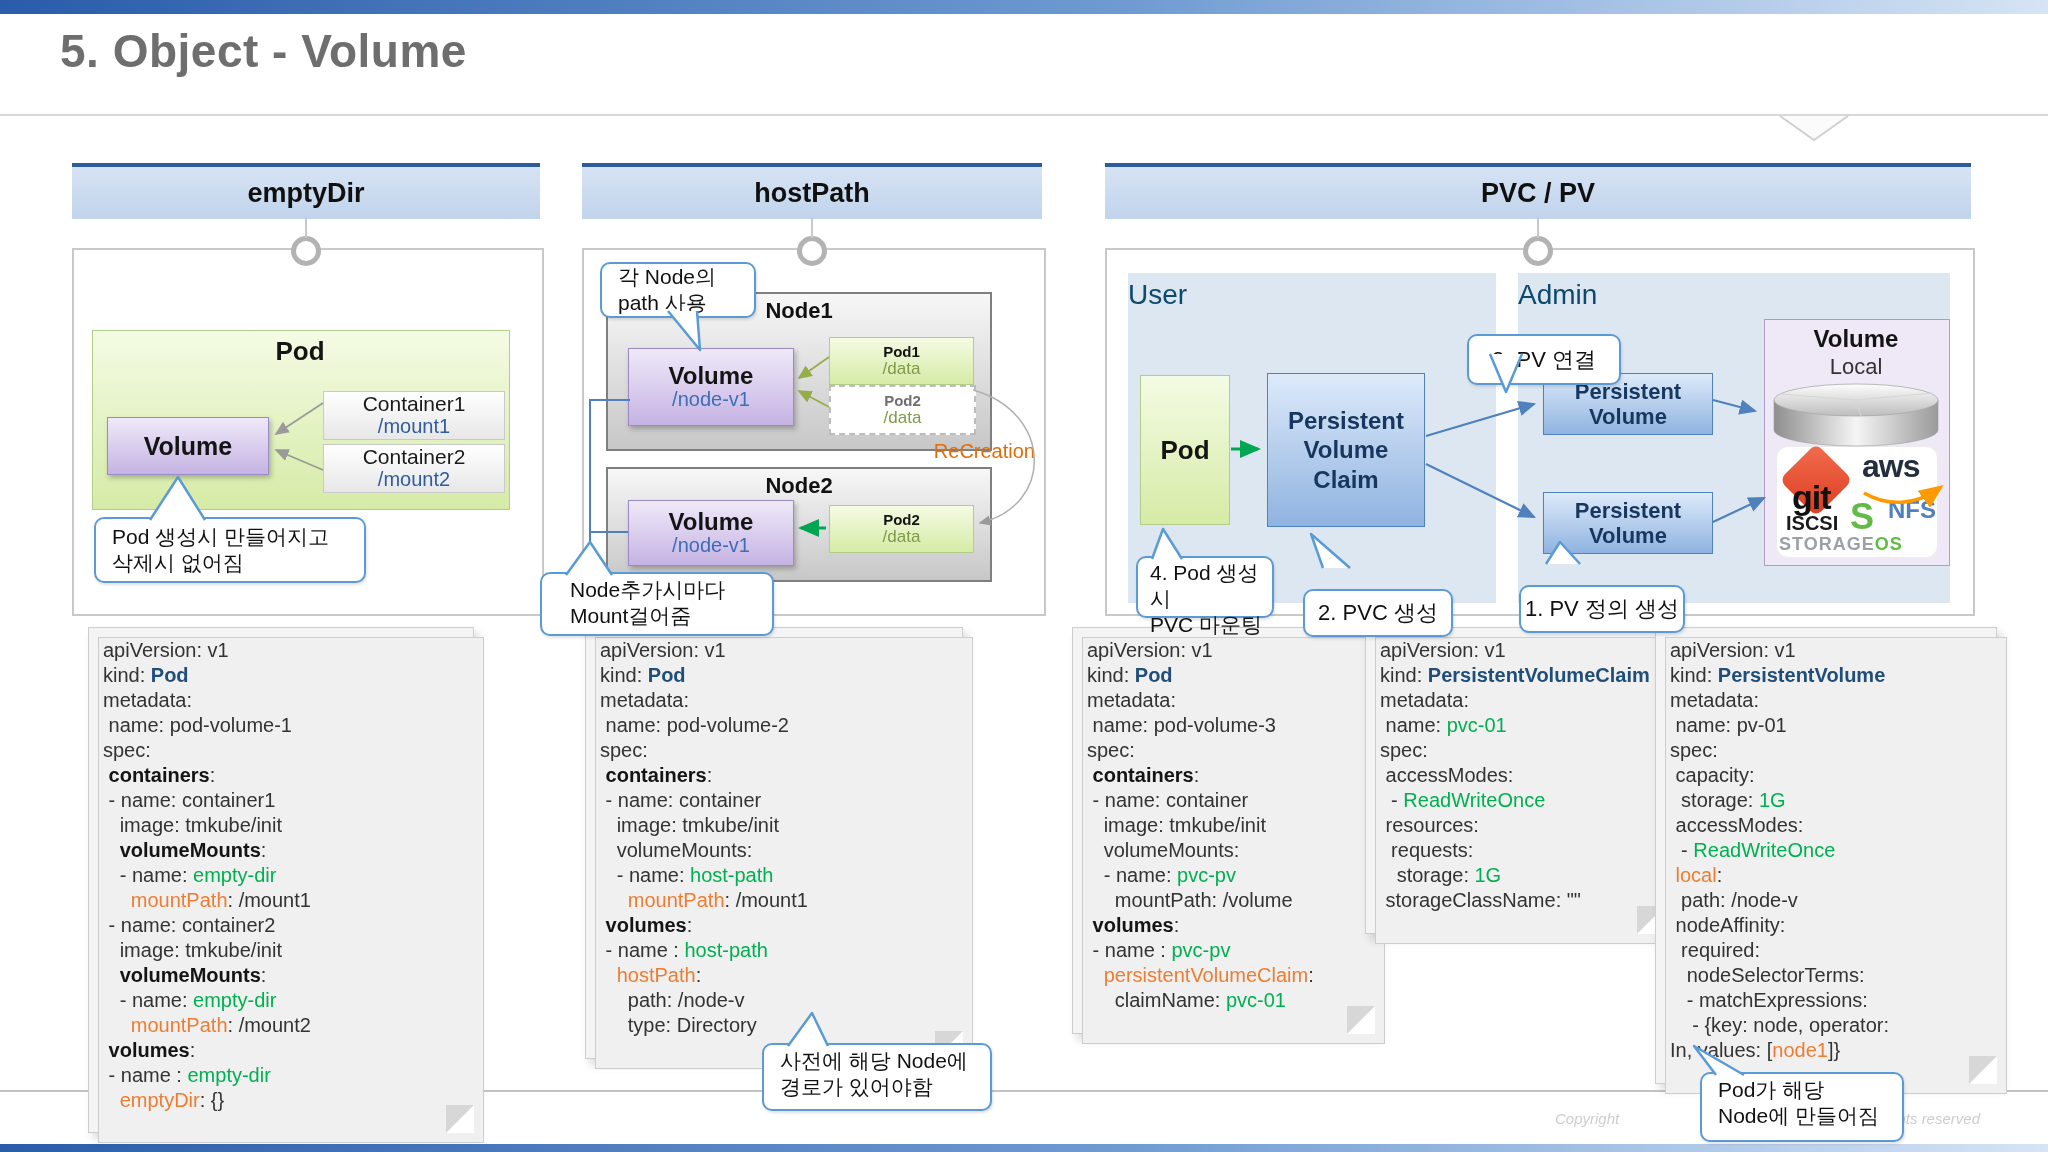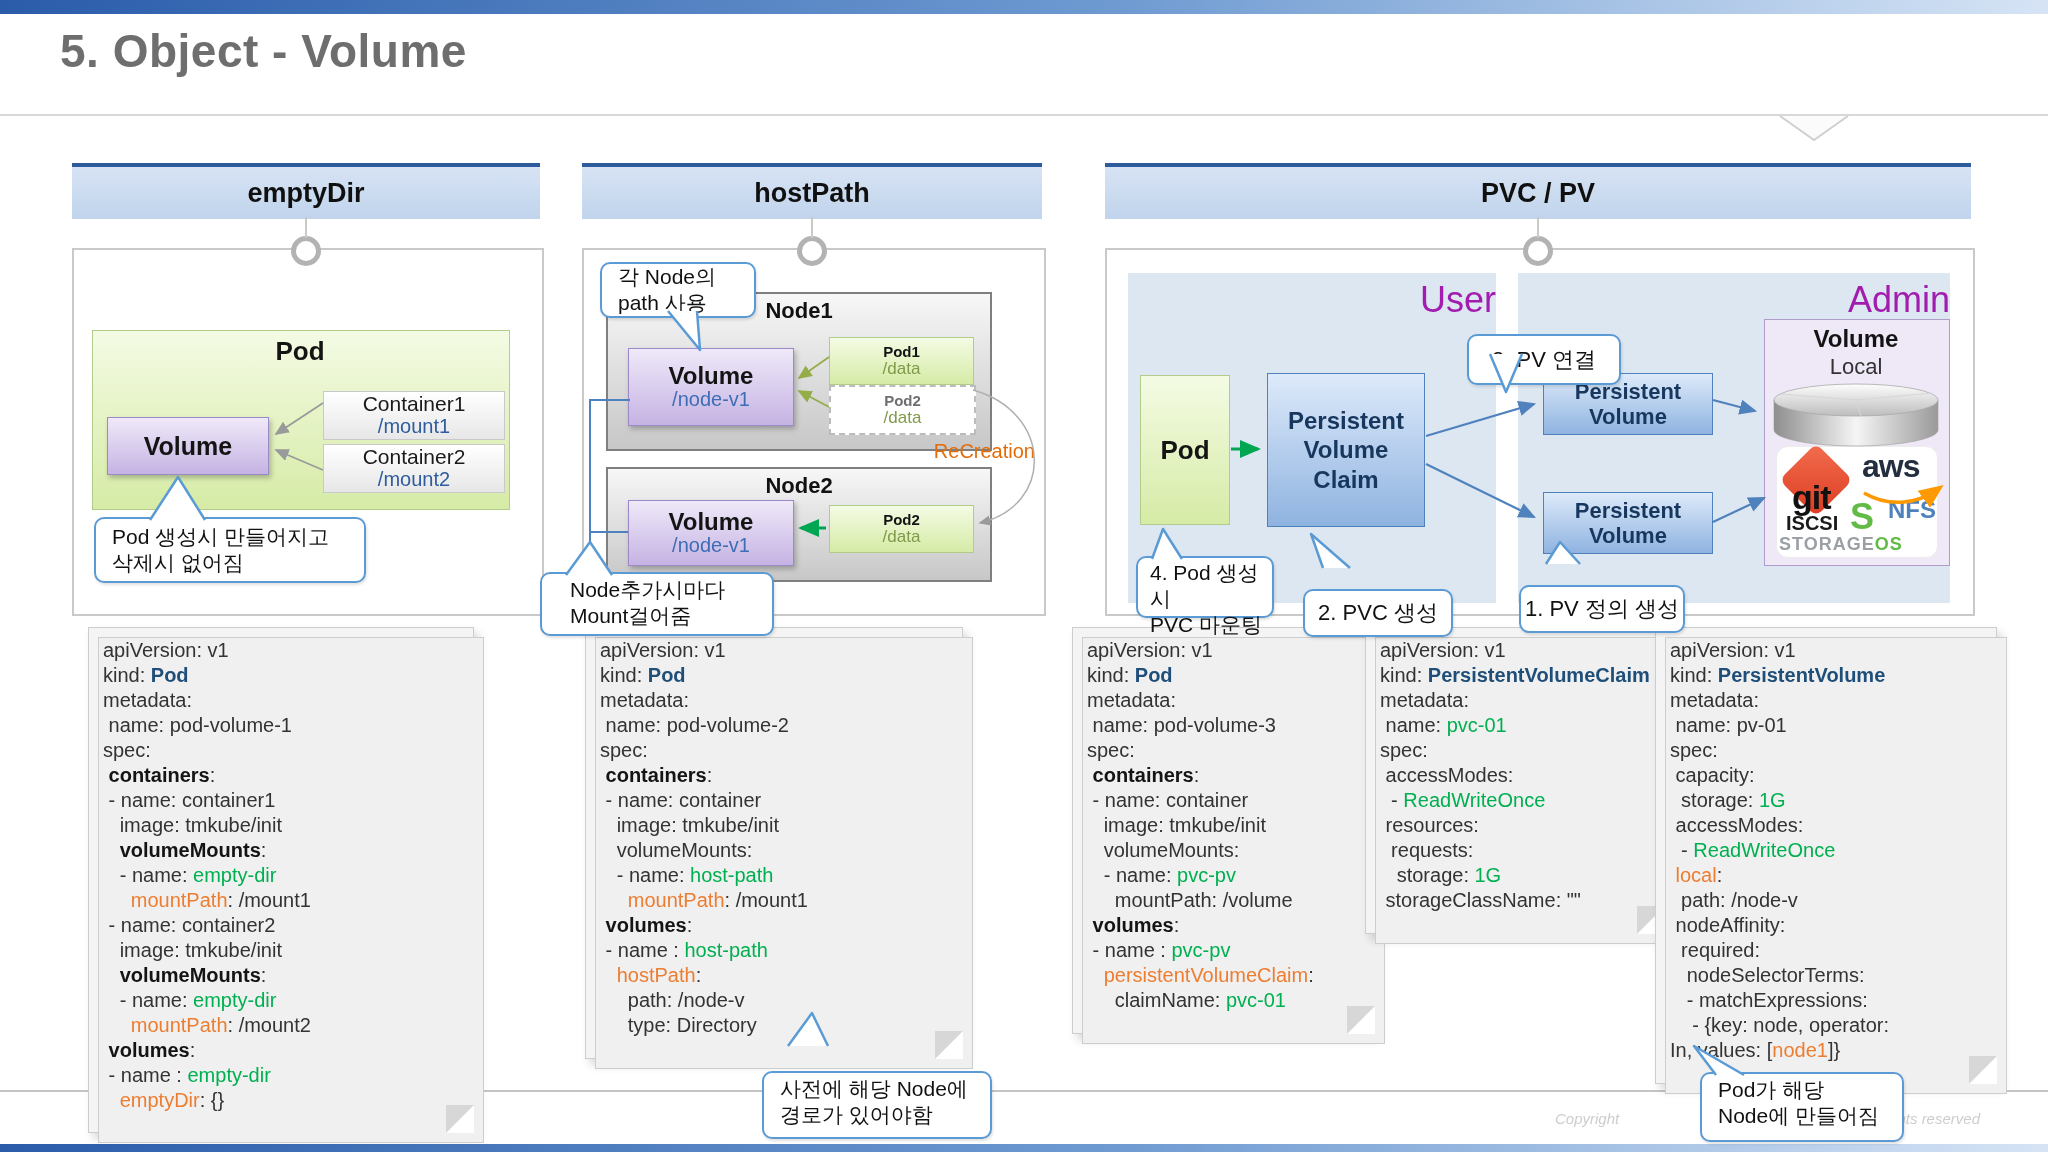--- a/index.html
+++ b/index.html
@@ -53,25 +53,25 @@
   .hp-node2{left:606px;top:467px;width:382px;height:111px;z-index:3;}
   .node-label{position:absolute;top:4px;left:0;width:100%;text-align:center;font-weight:bold;font-size:22px;color:#111;}
   .hp-n1-vol{left:628px;top:348px;width:164px;height:76px;z-index:5;}
   .hp-n2-vol{left:628px;top:500px;width:164px;height:64px;z-index:5;}
   .hp-pod1{left:829px;top:337px;width:143px;height:46px;z-index:5;}
   .hp-pod2a{left:829px;top:385px;width:143px;height:46px;background:#fff;border:2px dashed #bcbcbc;z-index:5;}
   .hp-pod2a .t{color:#6f6f6f;}
   .hp-pod2b{left:829px;top:505px;width:143px;height:46px;z-index:5;}
   .hp-recreation{left:895px;top:440px;width:140px;text-align:right;font-size:20px;color:#e36c0a;z-index:6;}
   .hp-bubble-bottom{left:540px;top:572px;width:218px;height:60px;padding-left:12px;}
-  .hp-bubble-pre{left:762px;top:1043px;width:226px;height:64px;margin-top:28px;}
+  .hp-bubble-pre{left:762px;top:1043px;width:226px;height:64px;}
 
   .pv-user{left:1128px;top:273px;width:368px;height:330px;background:#dde7f2;z-index:3;}
   .pv-admin{left:1518px;top:273px;width:432px;height:330px;background:#dde7f2;z-index:3;}
-  .region-label{position:absolute;top:6px;left:0;width:100%;text-align:right;font-size:36px;color:#a21caf;}
+  .region-label{position:absolute;top:6px;left:0;width:100%;text-align:left;font-size:28px;color:#0c4a6e;}
   .pv-pod{left:1140px;top:375px;width:88px;height:148px;font-size:26px;font-weight:bold;color:#141414;z-index:5;}
   .pv-pvc{left:1267px;top:373px;width:156px;height:152px;font-size:24px;font-weight:bold;color:#17375e;
           text-align:center;line-height:1.22;z-index:5;}
   .pvbox{font-size:22px;font-weight:bold;color:#17375e;text-align:center;line-height:1.15;z-index:5;}
   .pv-pv1{left:1543px;top:373px;width:168px;height:60px;}
   .pv-pv2{left:1543px;top:492px;width:168px;height:60px;}
   .pv-b3{left:1467px;top:310px;width:150px;height:47px;}
   .pv-b4{left:1136px;top:556px;width:134px;height:58px;}
   .pv-b2{left:1303px;top:565px;width:146px;height:44px;}
   .pv-b1{left:1519px;top:561px;width:162px;height:44px;}

